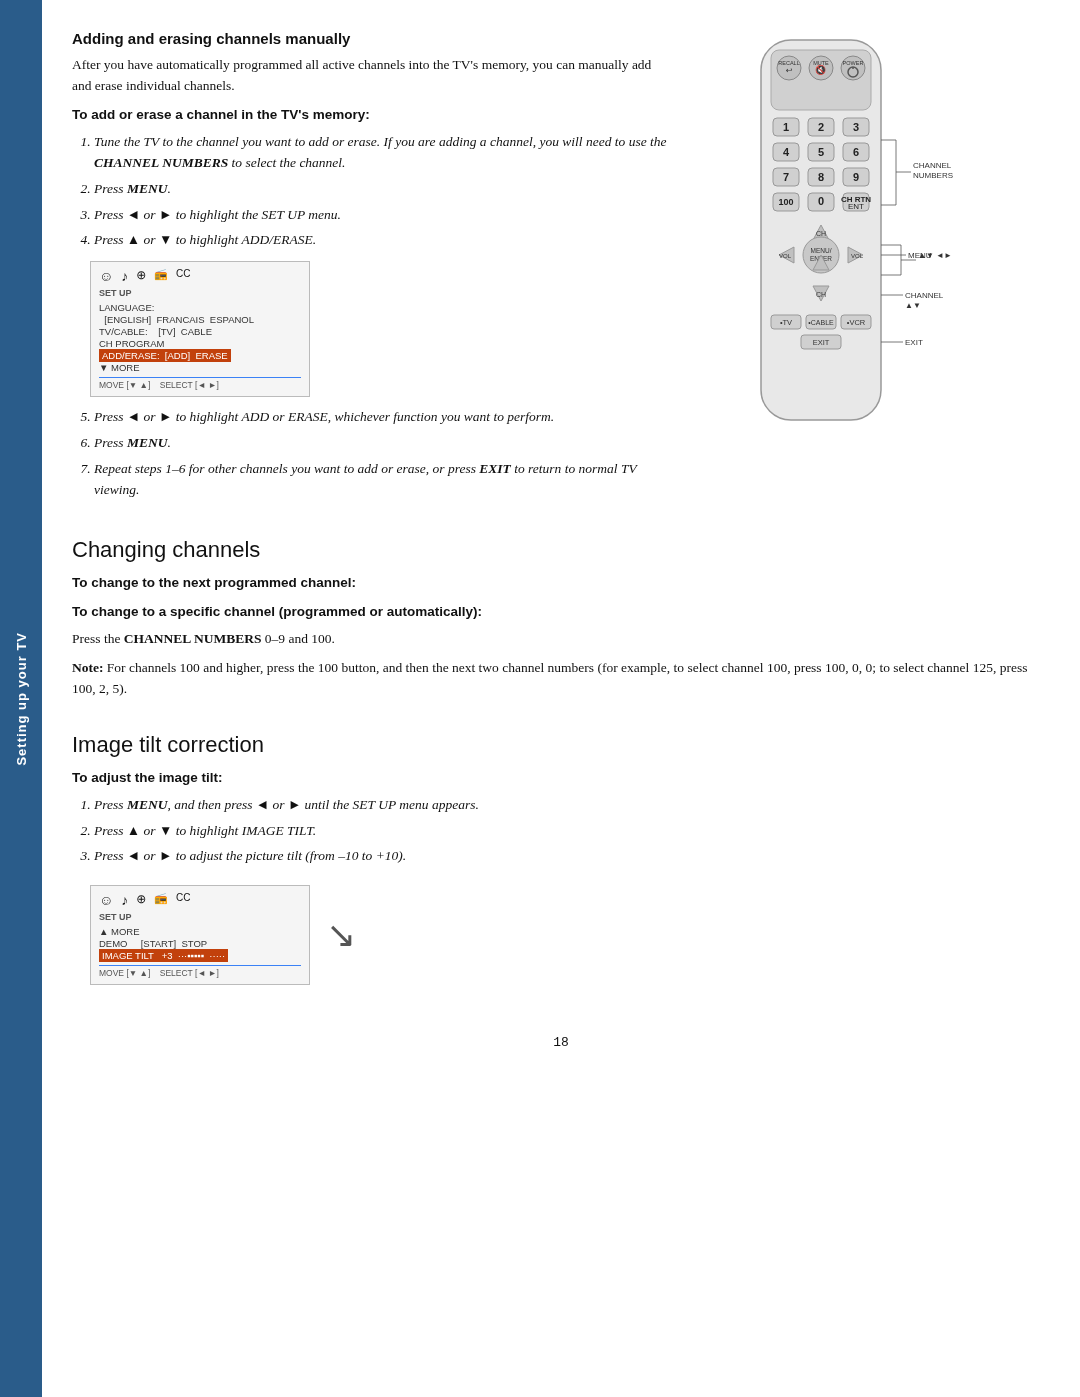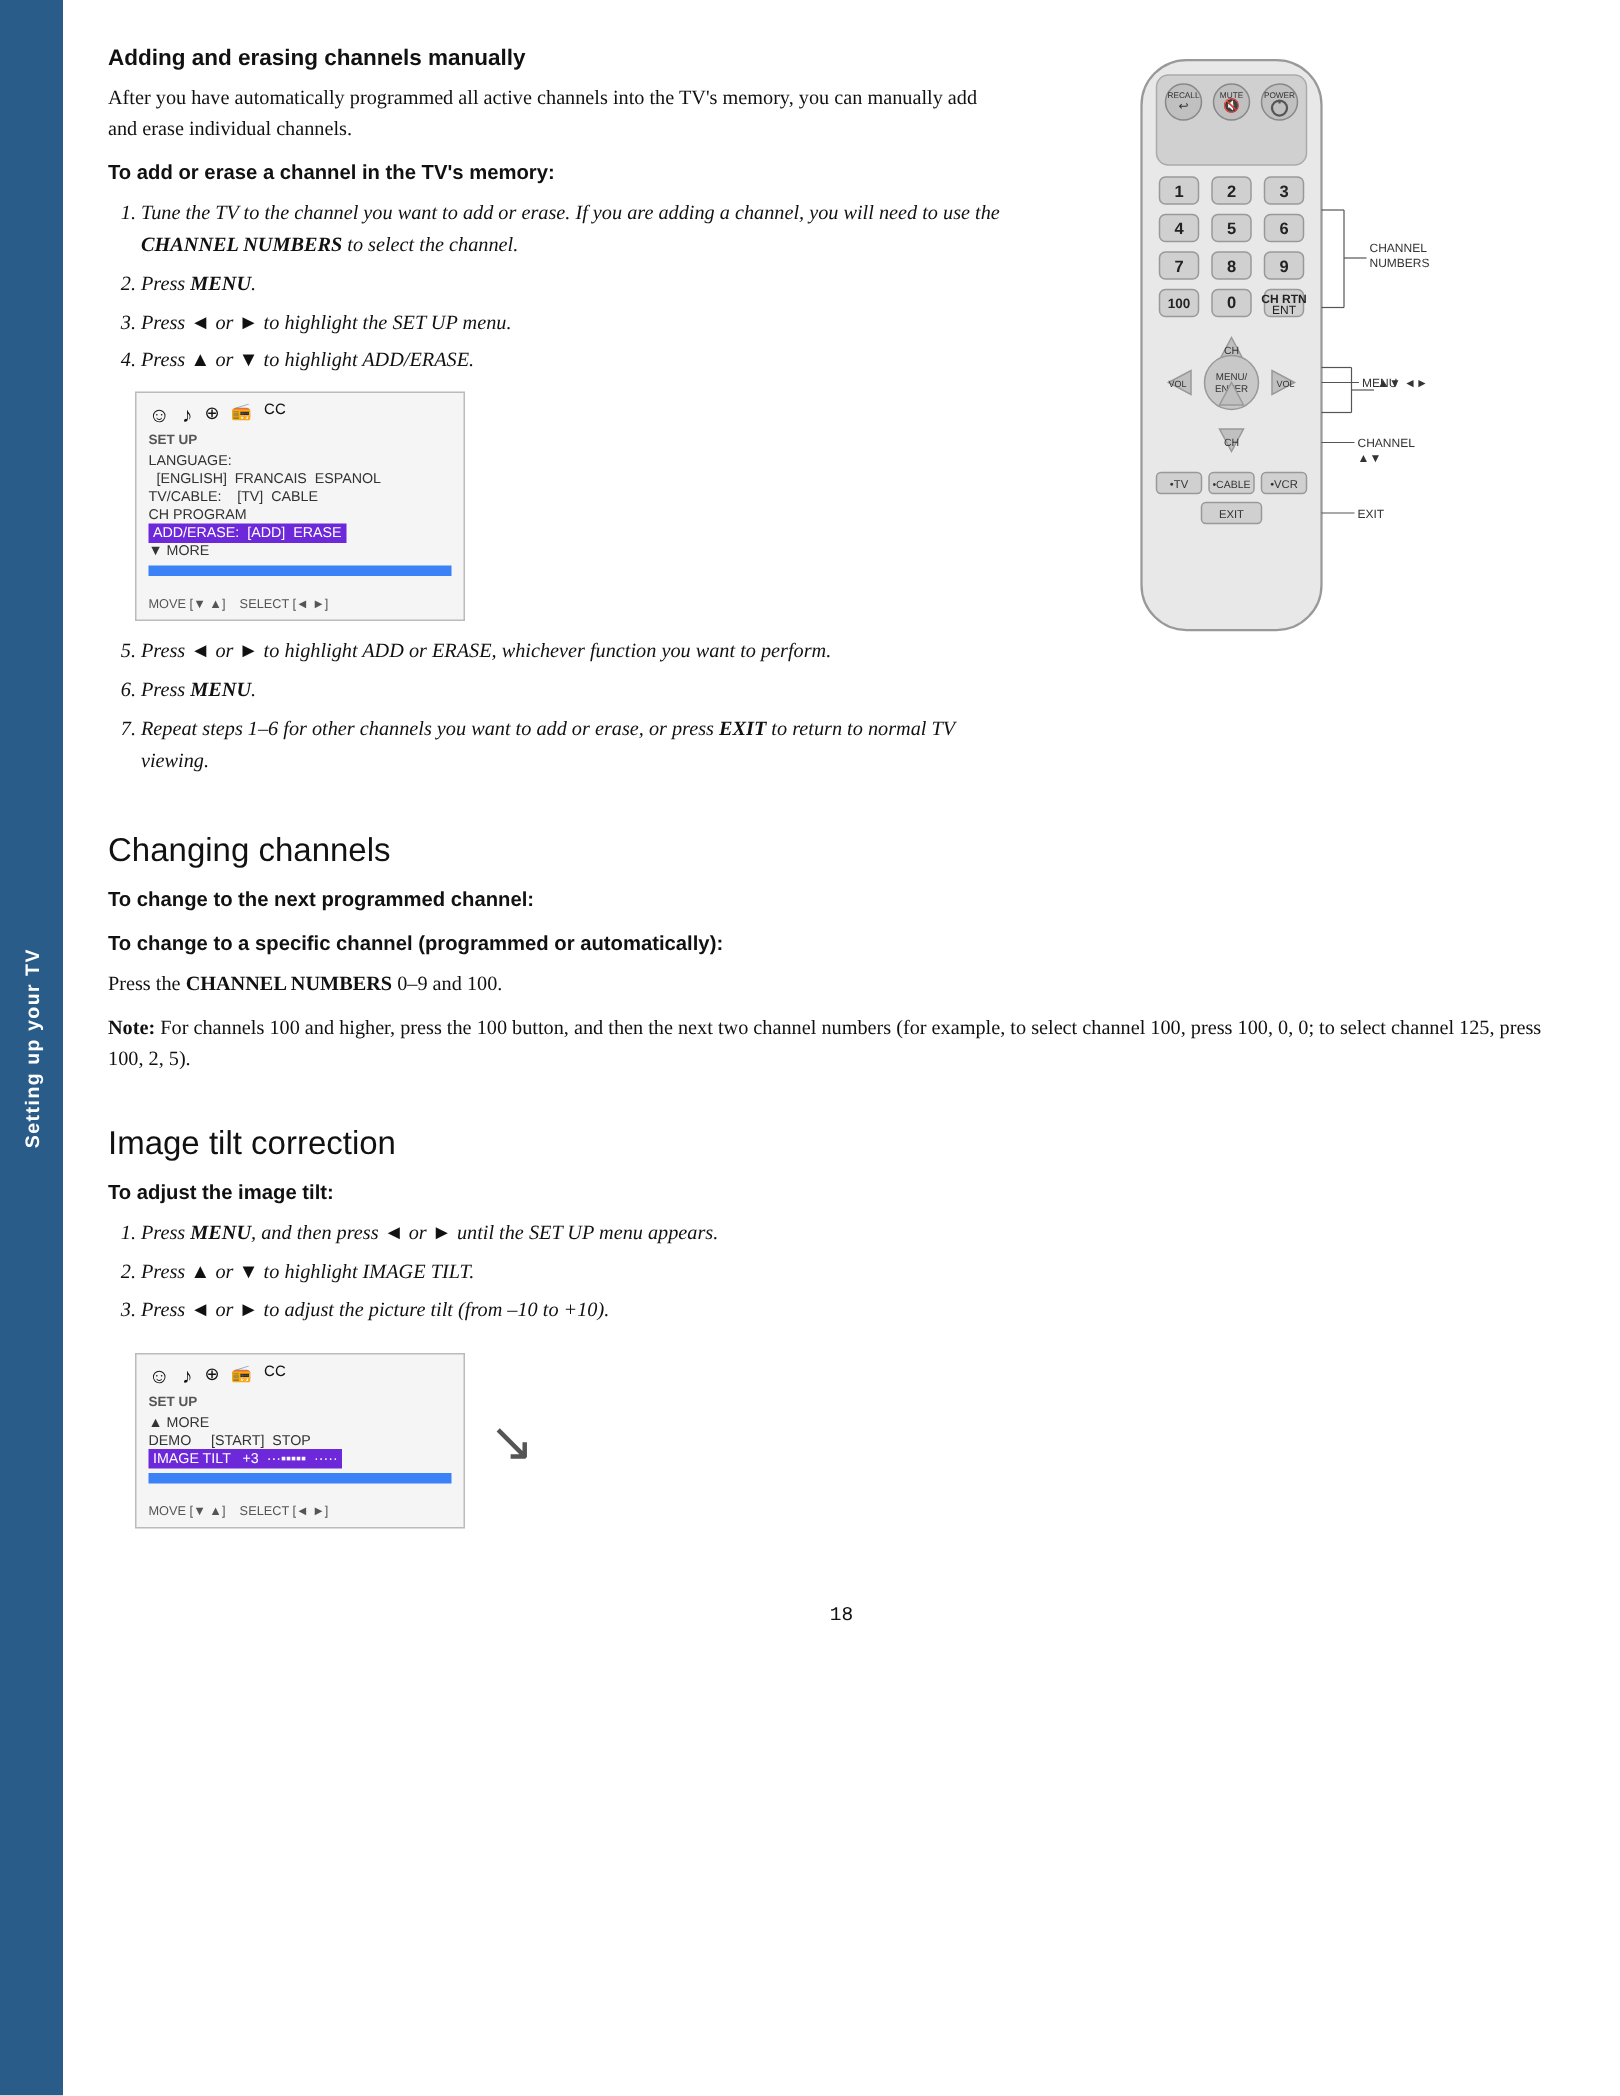--- a/index.html
+++ b/index.html
@@ -119,31 +119,31 @@
       gap: 8px;
       margin-bottom: 4px;
       font-size: 14px;
     }
     .menu-screenshot .menu-row {
       font-size: 9.5px;
       color: #333;
       margin: 1px 0;
     }
     .menu-screenshot .menu-highlight {
-      background: #6d28d9;
+      background: #c2410c;
       color: #fff;
       padding: 1px 3px;
       font-size: 9.5px;
     }
     .menu-screenshot .menu-footer {
       font-size: 8.5px;
       color: #555;
       margin-top: 4px;
-      border-top: 7px solid #3b82f6;
-      padding-top: 13px;
+      border-top: 1px solid #3b82f6;
+      padding-top: 2px;
     }
 
     
     h2.major-heading {
       font-size: 22px;
       font-weight: normal;
       font-family: Arial, sans-serif;
       margin-bottom: 10px;
       margin-top: 4px;
     }

